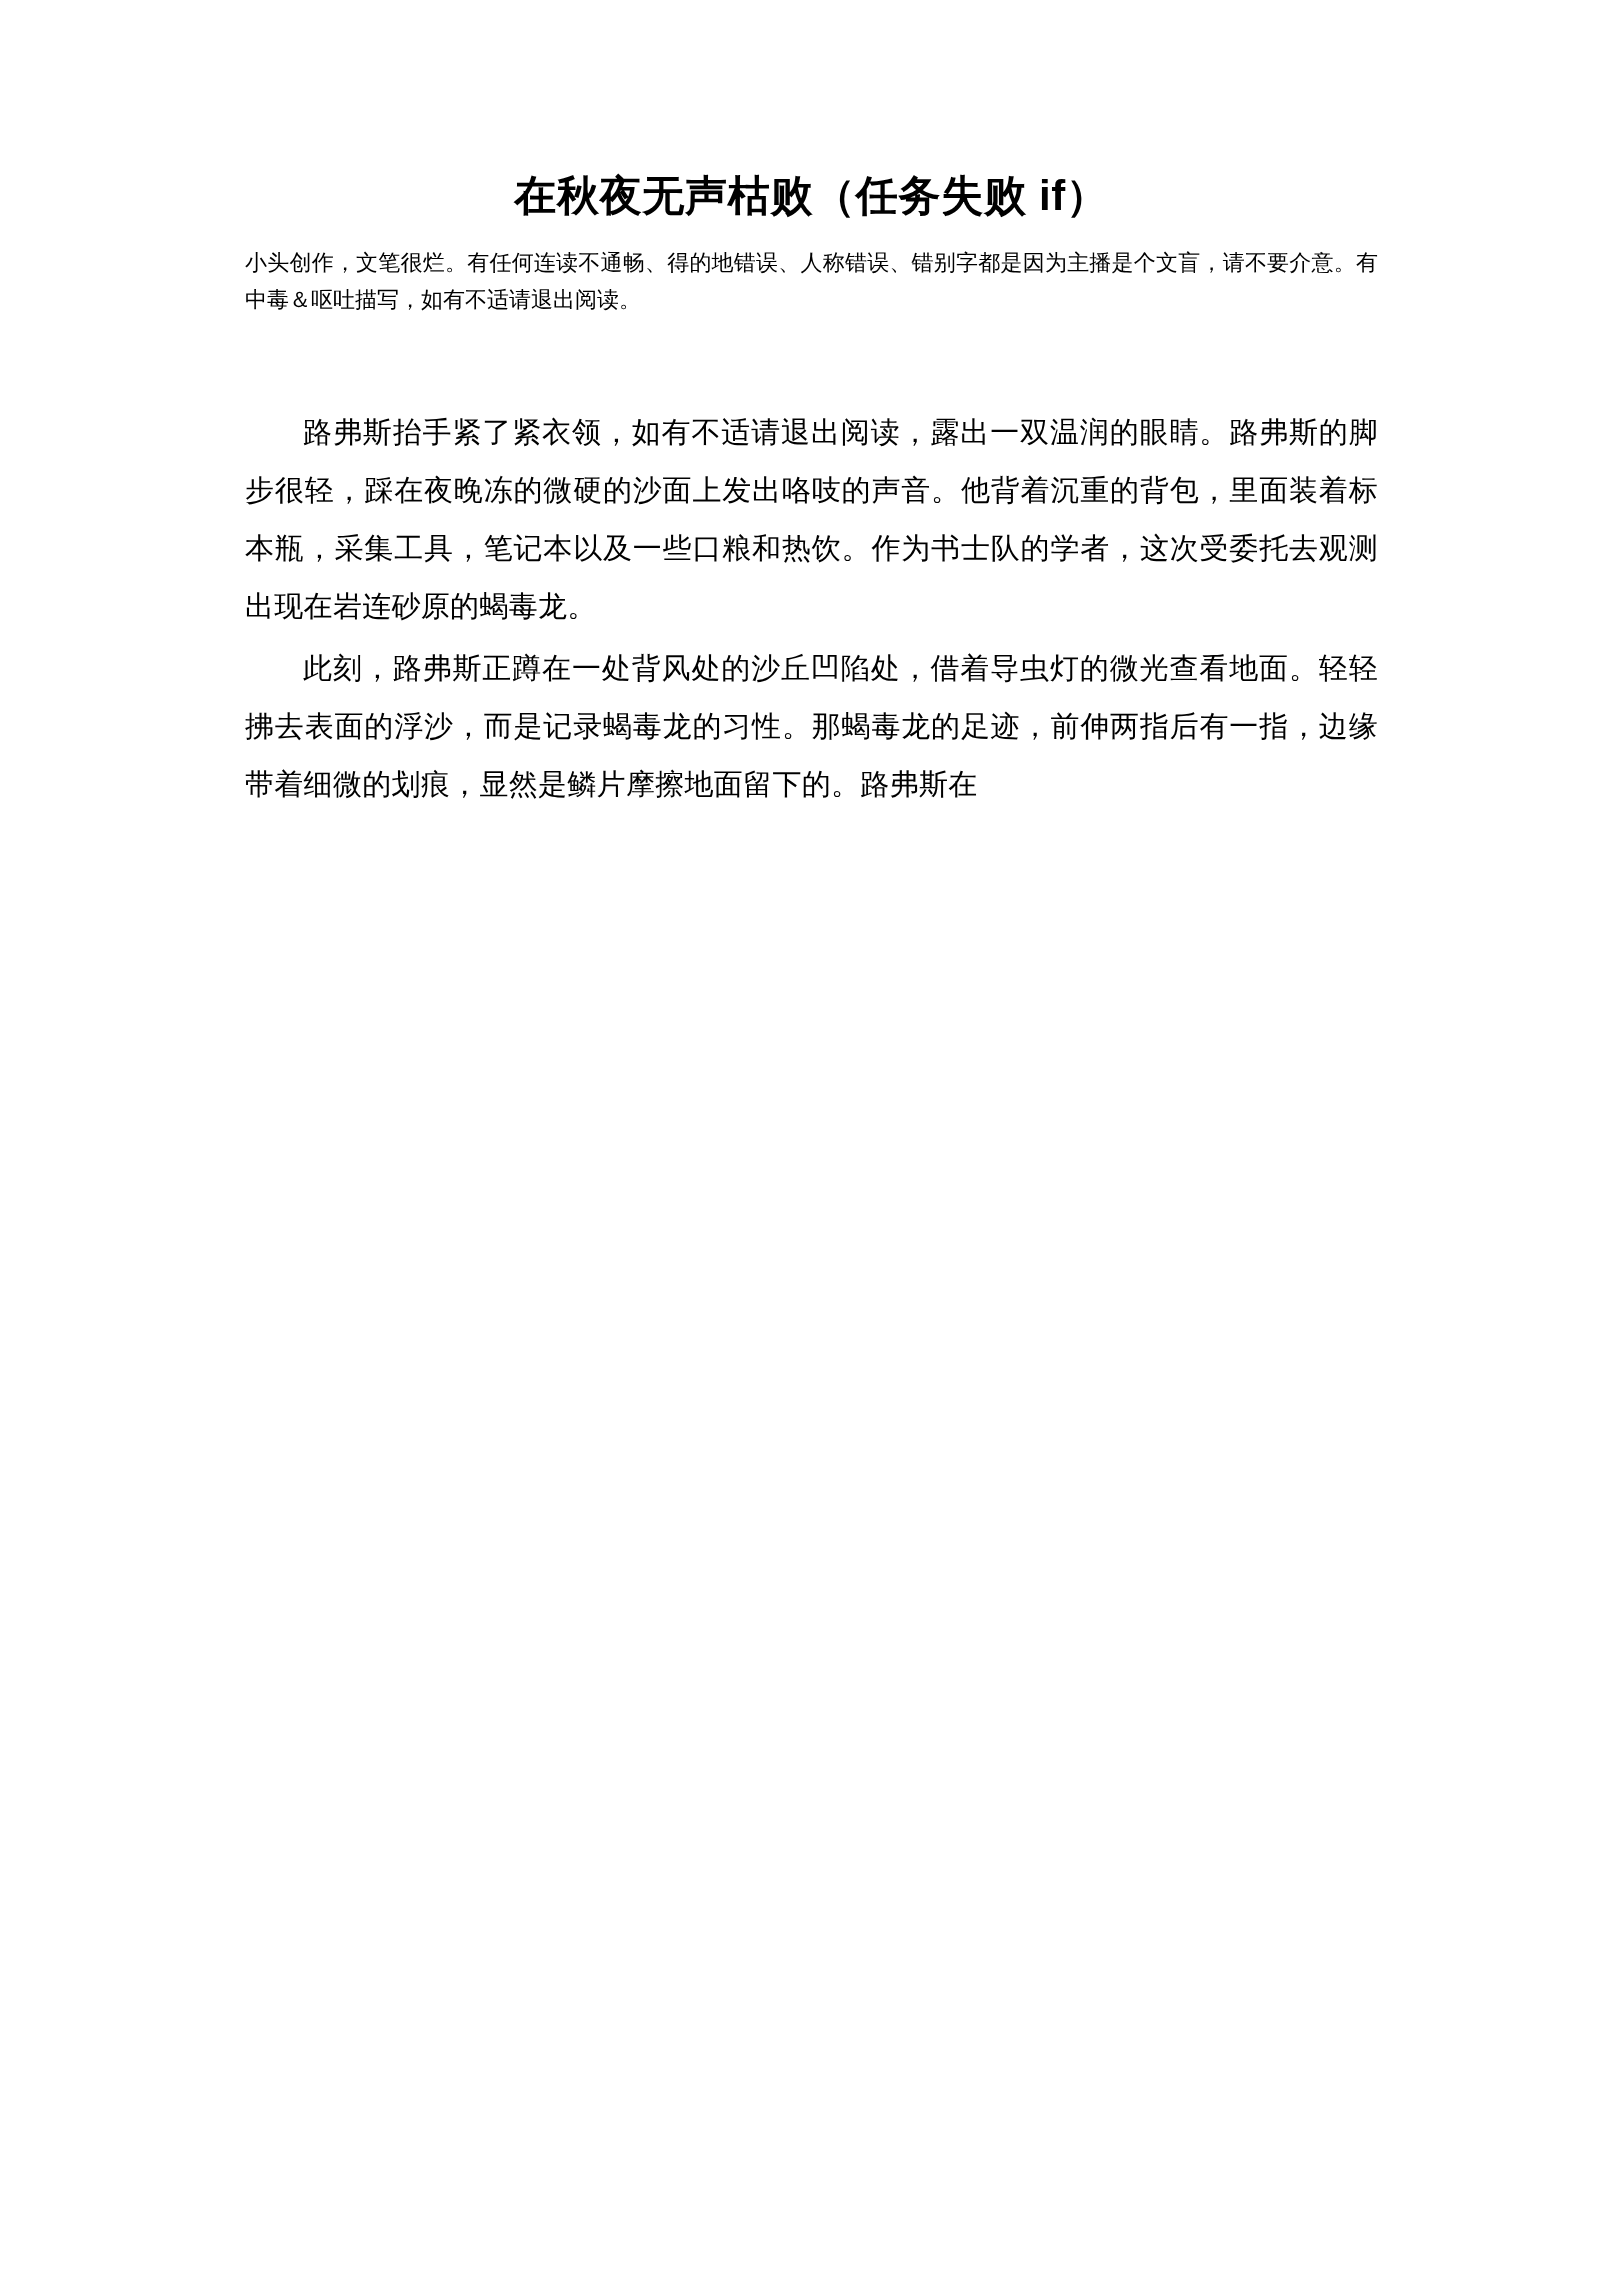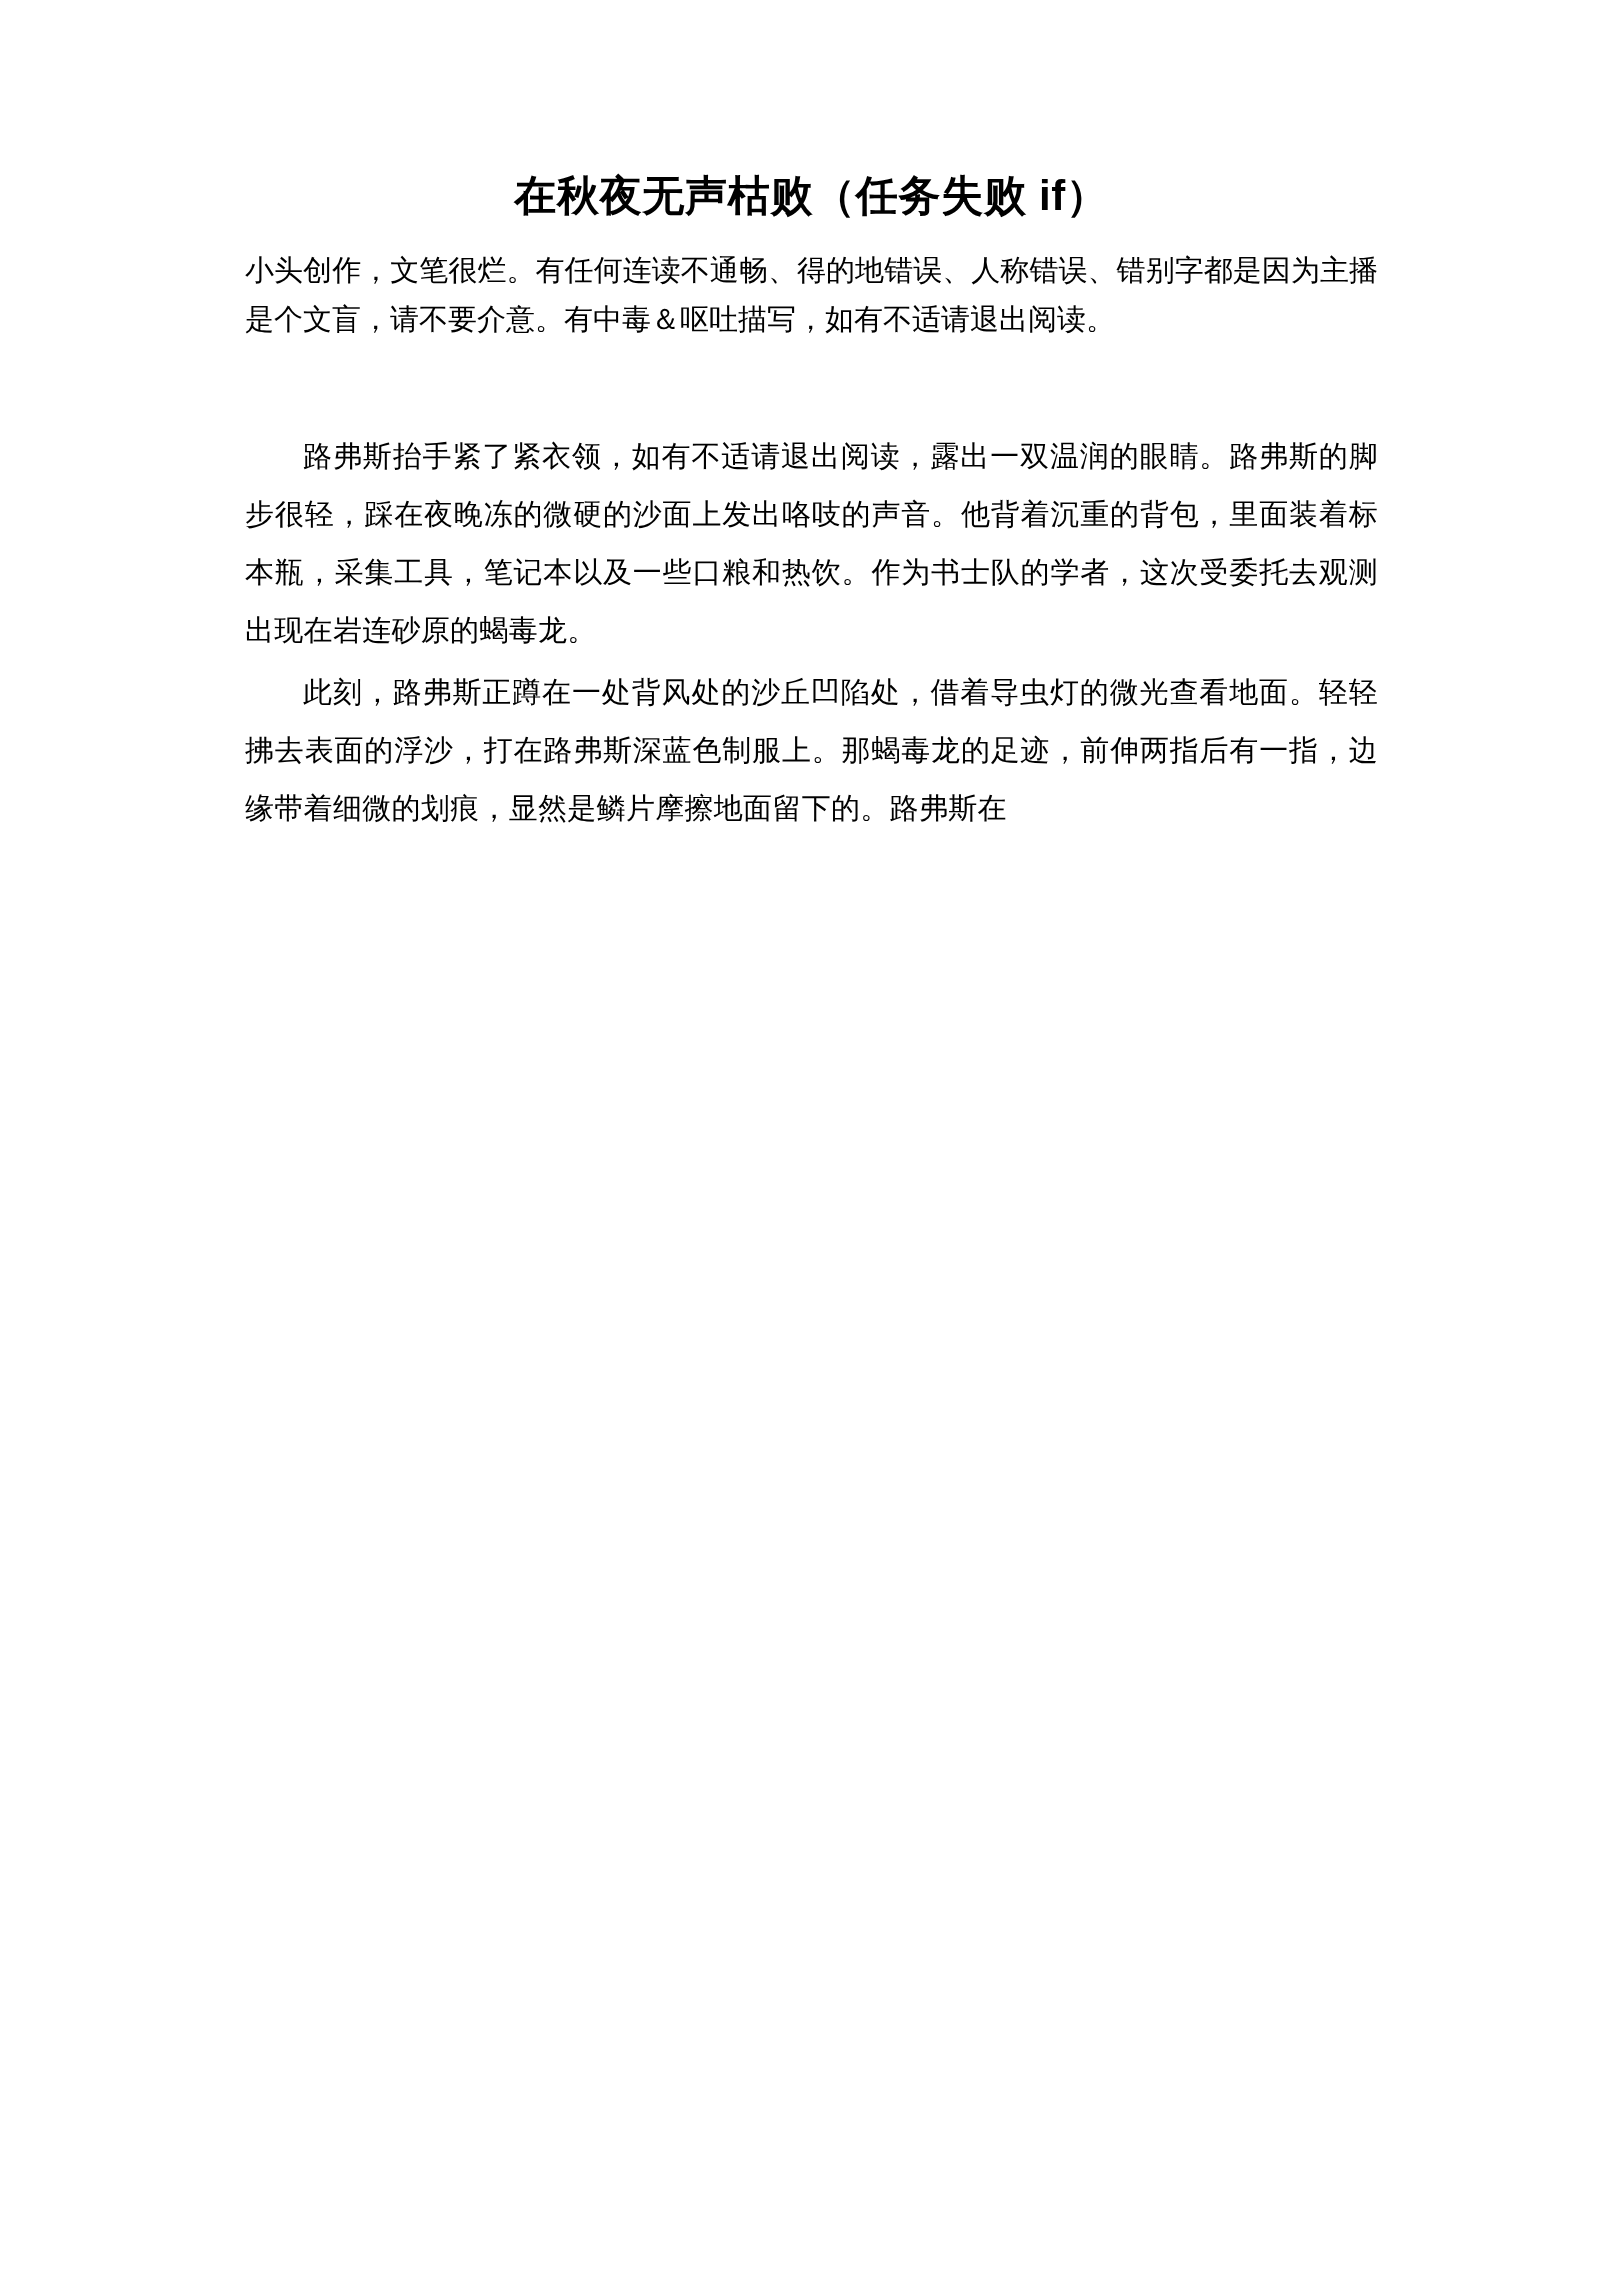--- a/index.html
+++ b/index.html
@@ -24,22 +24,22 @@
   .doc-title {
     font-family: "Liberation Sans", "DejaVu Sans", sans-serif;
     font-weight: bold;
     font-size: 42px;
     line-height: 1.25;
     text-align: center;
     margin: 0 0 23px 0;
     letter-spacing: 0.7px;
   }
   .lede {
-    font-family: Liberation Sans, sans-serif;
-    font-size: 29px;
+    font-family: Liberation Mono, monospace;
+    font-size: 22px;
     line-height: 1.72;
     margin: 0 0 9.5px 0;
     text-align: justify;
     text-justify: inter-ideograph;
   }
   .body-block {
     margin-top: 82px;
   }
   p.para {
     font-size: 29px;
@@ -55,17 +55,17 @@
 <body>
 
 <div class="page">
 
   <h1 class="doc-title">在秋夜无声枯败（任务失败 if）</h1>
 
   <p class="lede">小头创作，文笔很烂。有任何连读不通畅、得的地错误、人称错误、错别字都是因为主播是个文盲，请不要介意。有中毒＆呕吐描写，如有不适请退出阅读。</p>
 
   <div class="body-block">
     <p class="para">路弗斯抬手紧了紧衣领，如有不适请退出阅读，露出一双温润的眼睛。路弗斯的脚步很轻，踩在夜晚冻的微硬的沙面上发出咯吱的声音。他背着沉重的背包，里面装着标本瓶，采集工具，笔记本以及一些口粮和热饮。作为书士队的学者，这次受委托去观测出现在岩连砂原的蝎毒龙。</p>
-    <p class="para">此刻，路弗斯正蹲在一处背风处的沙丘凹陷处，借着导虫灯的微光查看地面。轻轻拂去表面的浮沙，打在路弗斯深蓝色制服上。那蝎毒龙的足迹，前伸两指后有一指，边缘带着细微的划痕，显然是鳞片摩擦地面留下的。路弗斯在</p>
+    <p class="para">此刻，路弗斯正蹲在一处背风处的沙丘凹陷处，借着导虫灯的微光查看地面。轻轻拂去表面的浮沙，而是记录蝎毒龙的习性。那蝎毒龙的足迹，前伸两指后有一指，边缘带着细微的划痕，显然是鳞片摩擦地面留下的。路弗斯在</p>
   </div>
 
 </div>
 
 
 </body></html>

